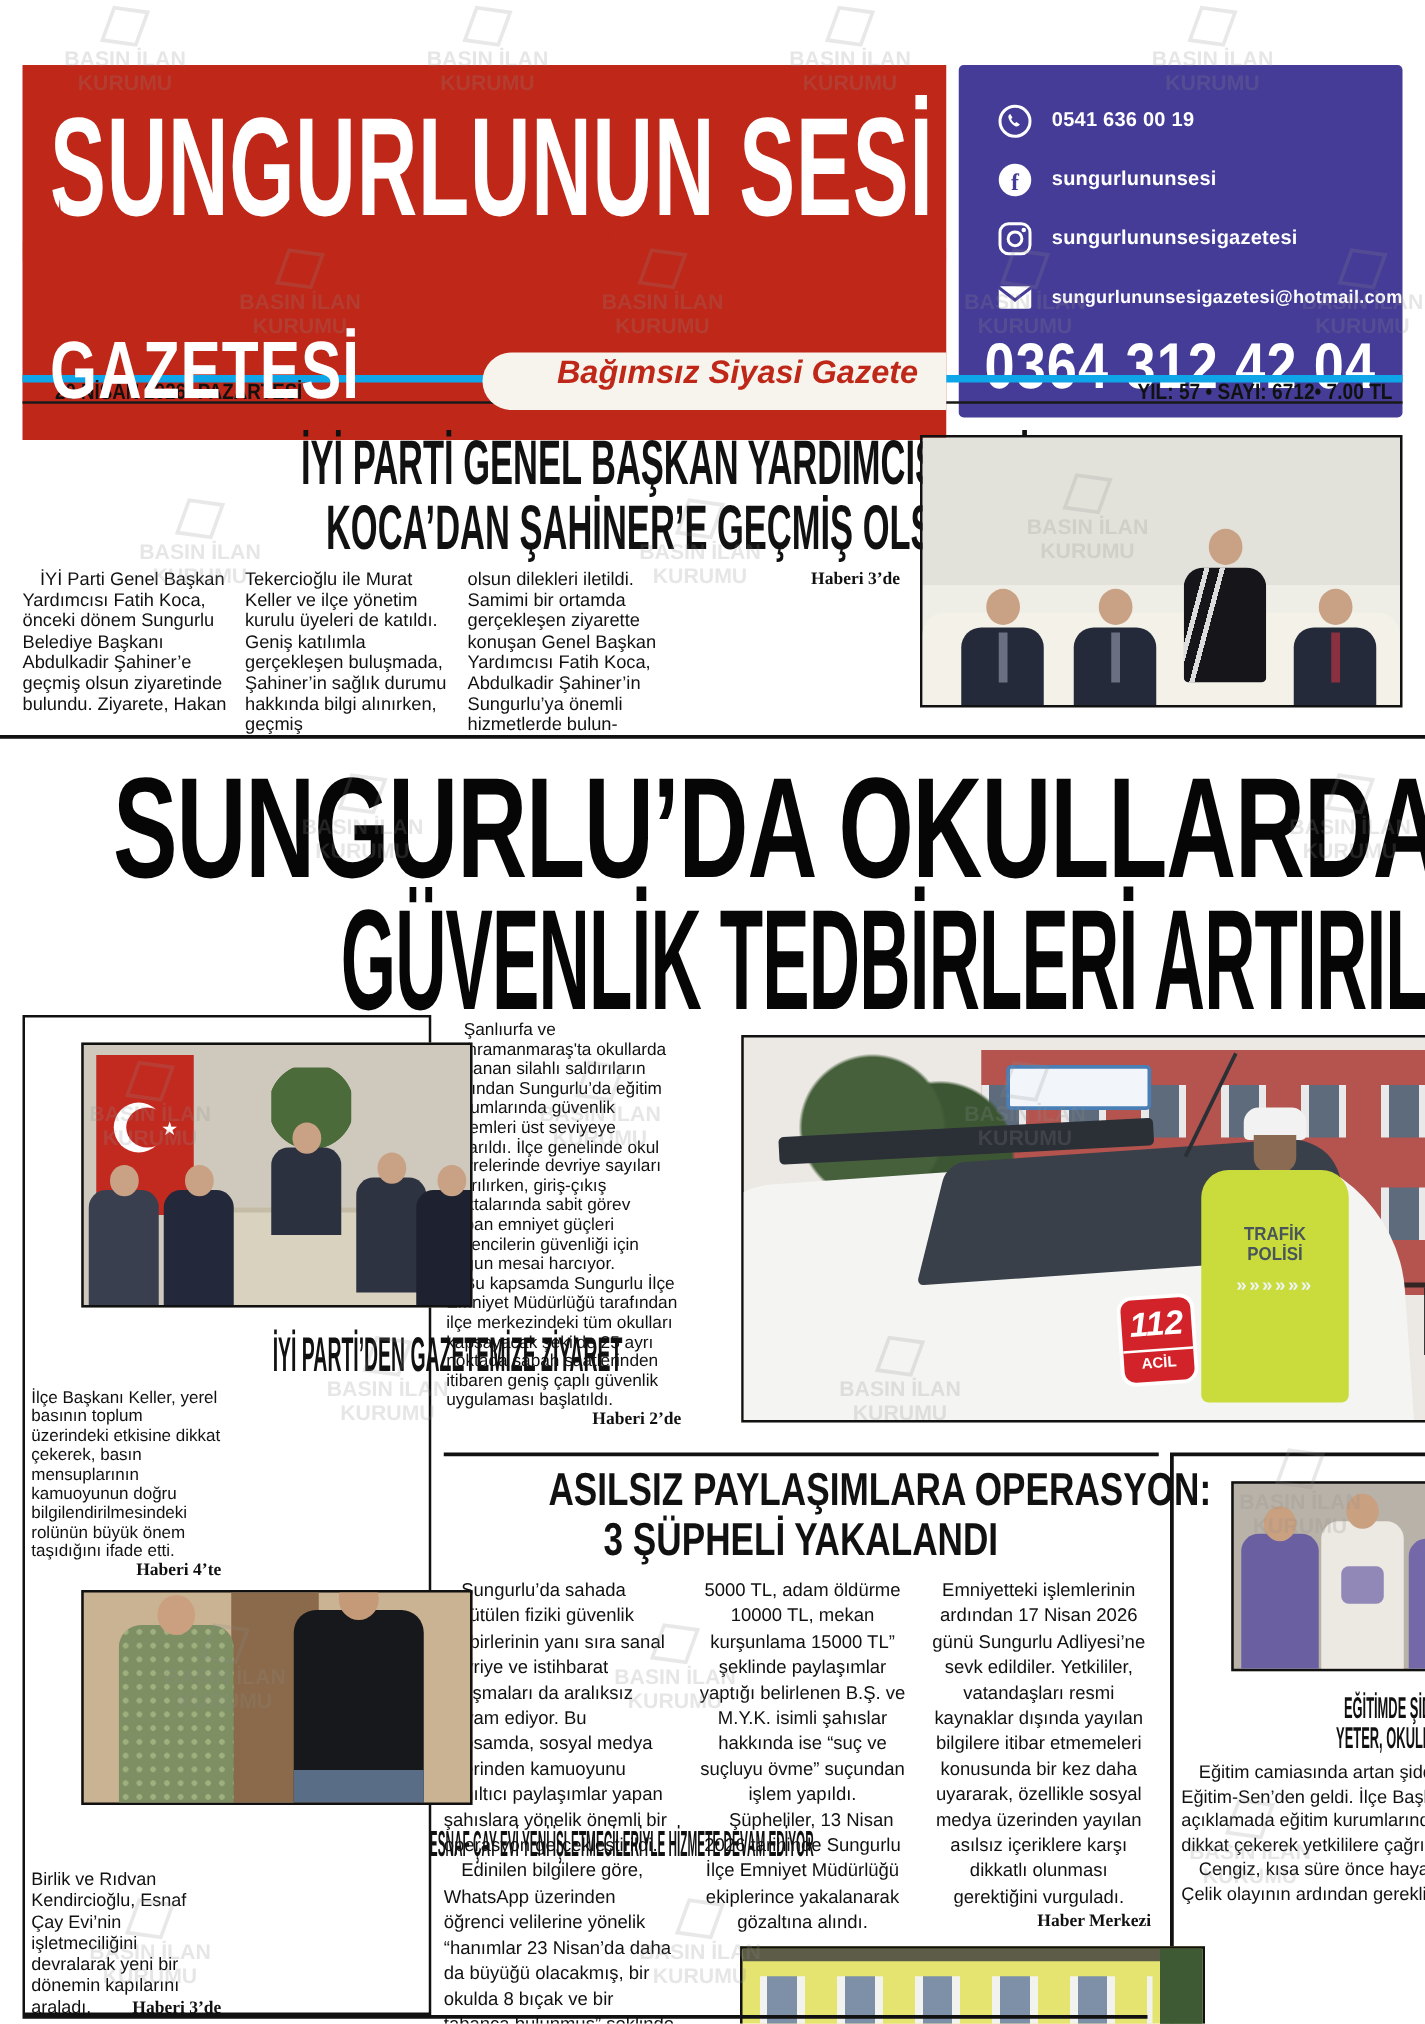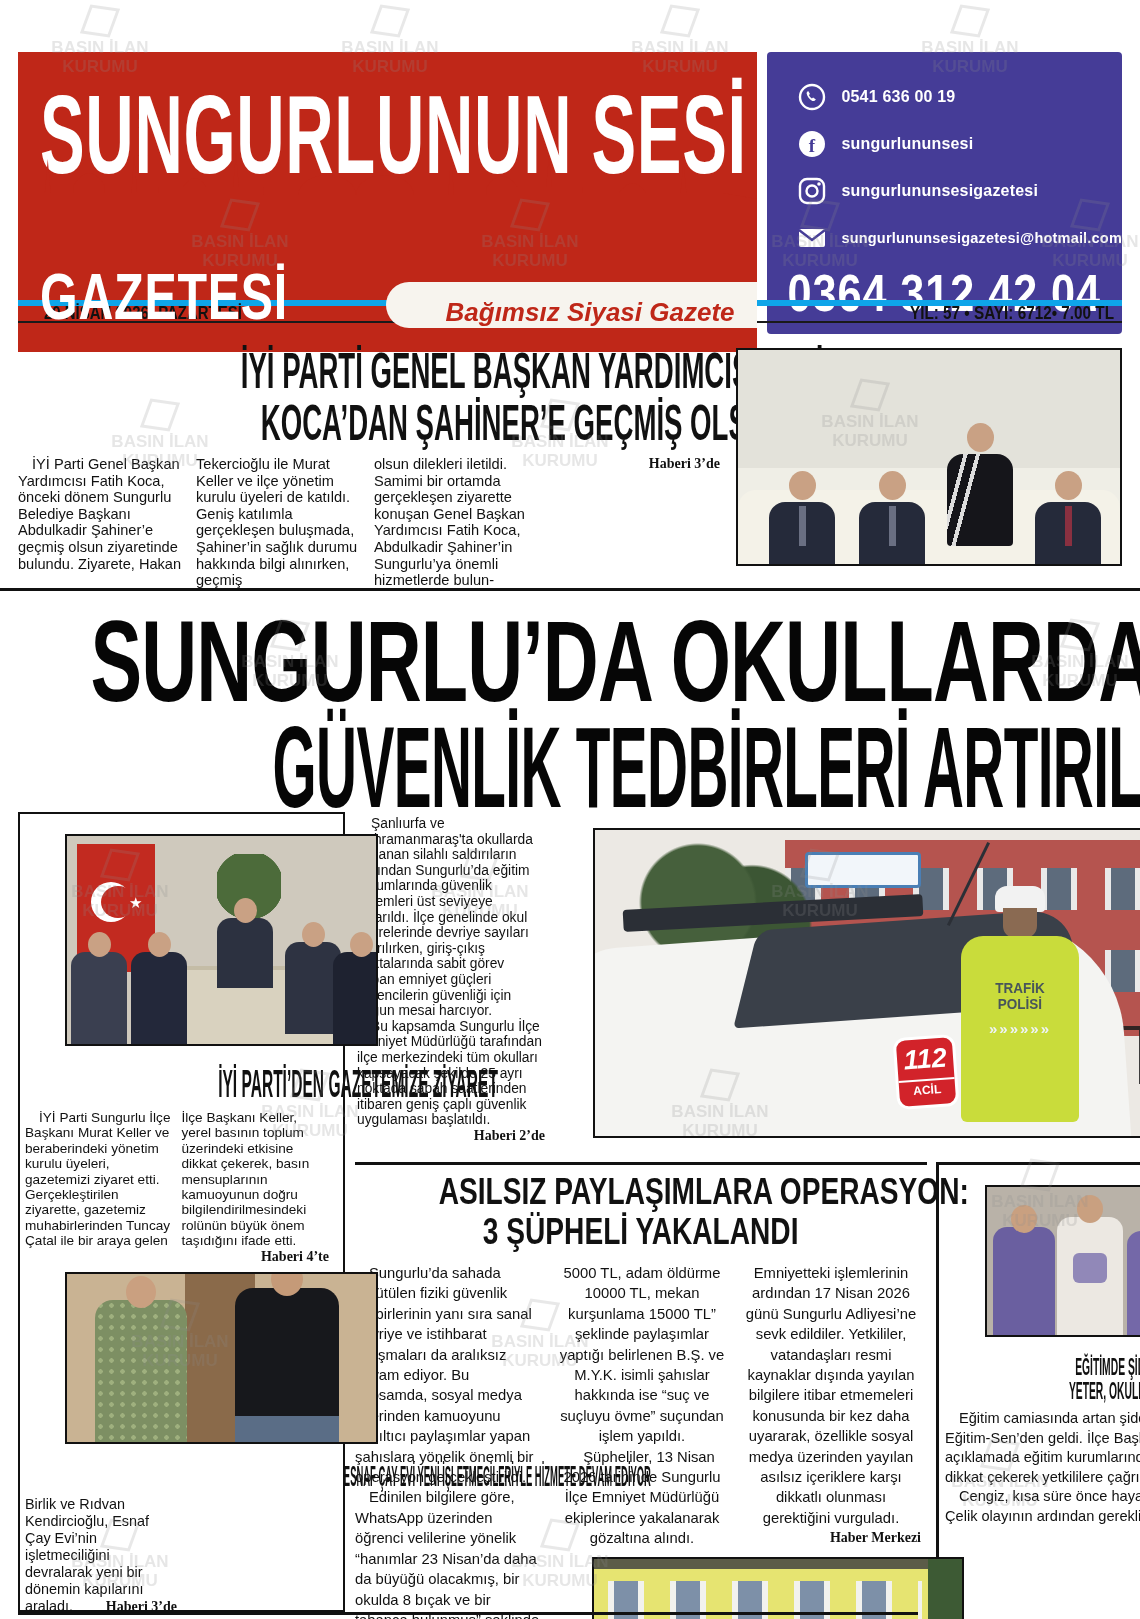--- a/index.html
+++ b/index.html
@@ -15,21 +15,21 @@
   
   .masthead-row{position:absolute;left:18px;top:52px;width:1104px;height:242px;display:flex;}
   .masthead{position:relative;width:772px;height:300px;background:#bf2718;overflow:hidden;}
   .m-title{position:absolute;left:22px;top:18px;white-space:nowrap;color:#fff;font-weight:bold;
            font-size:100px;transform:scale(0.67,1.12);transform-origin:left top;letter-spacing:1px;}
   .m-skyline{position:absolute;left:0;top:95px;width:100%;height:62px;z-index:2;}
   .m-subrow{position:absolute;left:22px;bottom:18px;z-index:3;display:flex;align-items:flex-end;}
   .m-subtitle{color:#fff;font-weight:bold;font-size:62px;white-space:nowrap;
               transform:scale(0.78,1.05);transform-origin:left bottom;letter-spacing:1px;}
   .m-pill{margin-left:28px;margin-bottom:6px;width:408px;height:46px;border-radius:23px;background:#f7f4ee;
-          display:flex;align-items:flex-end;justify-content:center;}
+          display:flex;align-items:flex-start;justify-content:center;}
   .m-pill span{color:#bf2718;font-weight:bold;font-style:italic;font-size:26px;}
   
   .contact{margin-left:10px;flex:1;background:#453c97;border-radius:4px;color:#fff;
            padding:30px 0 0 30px;box-sizing:border-box;position:relative;height:282px;}
   .c-row{display:flex;align-items:center;margin-bottom:17px;}
   .c-ic{width:30px;height:30px;margin-right:14px;flex:none;}
   .c-row span{font-weight:bold;font-size:16px;letter-spacing:.2px;}
   .c-big{position:absolute;left:0;right:0;bottom:14px;text-align:center;font-weight:bold;
          font-size:47px;letter-spacing:1px;white-space:nowrap;transform:scale(0.92,1.1);}
   
@@ -413,21 +413,20 @@
           </div>
         <div class="m-per" style="left:218px;bottom:10px;background:#2e3342">
             <div class="head"></div>
           </div>
         <div class="m-per" style="left:266px;bottom:0;background:#1e2230">
             <div class="head"></div>
           </div>
       </figure>
       <h2 class="ip-h" style="margin:6px 0 0 0"><span>İYİ PARTİ’DEN GAZETEMİZE ZİYARET</span></h2>
       <div class="cols2">
-        <p class="indent"><span>İYİ Parti Sungurlu İlçe Başkanı Murat Keller ve beraberindeki yönetim kurulu üyeleri, gazetemizi ziyaret etti. Gerçekleştirilen ziyarette, gazetemiz muhabirlerinden Tuncay Çatal ile bir araya gelen</span></p>
         <p><span>İlçe Başkanı Keller, yerel basının toplum üzerindeki etkisine dikkat çekerek, basın mensuplarının kamuoyunun doğru bilgilendirilmesindeki rolünün büyük önem taşıdığını ifade etti.</span> <span class="more">Haberi 4’te</span></p>
       </div>
       <figure class="photo ph-cayevi">
         <div class="cv-door"></div>
         <div class="cv-man1">
             <div class="head"></div>
           </div>
         <div class="cv-man2">
             <div class="head"></div>
           </div>

